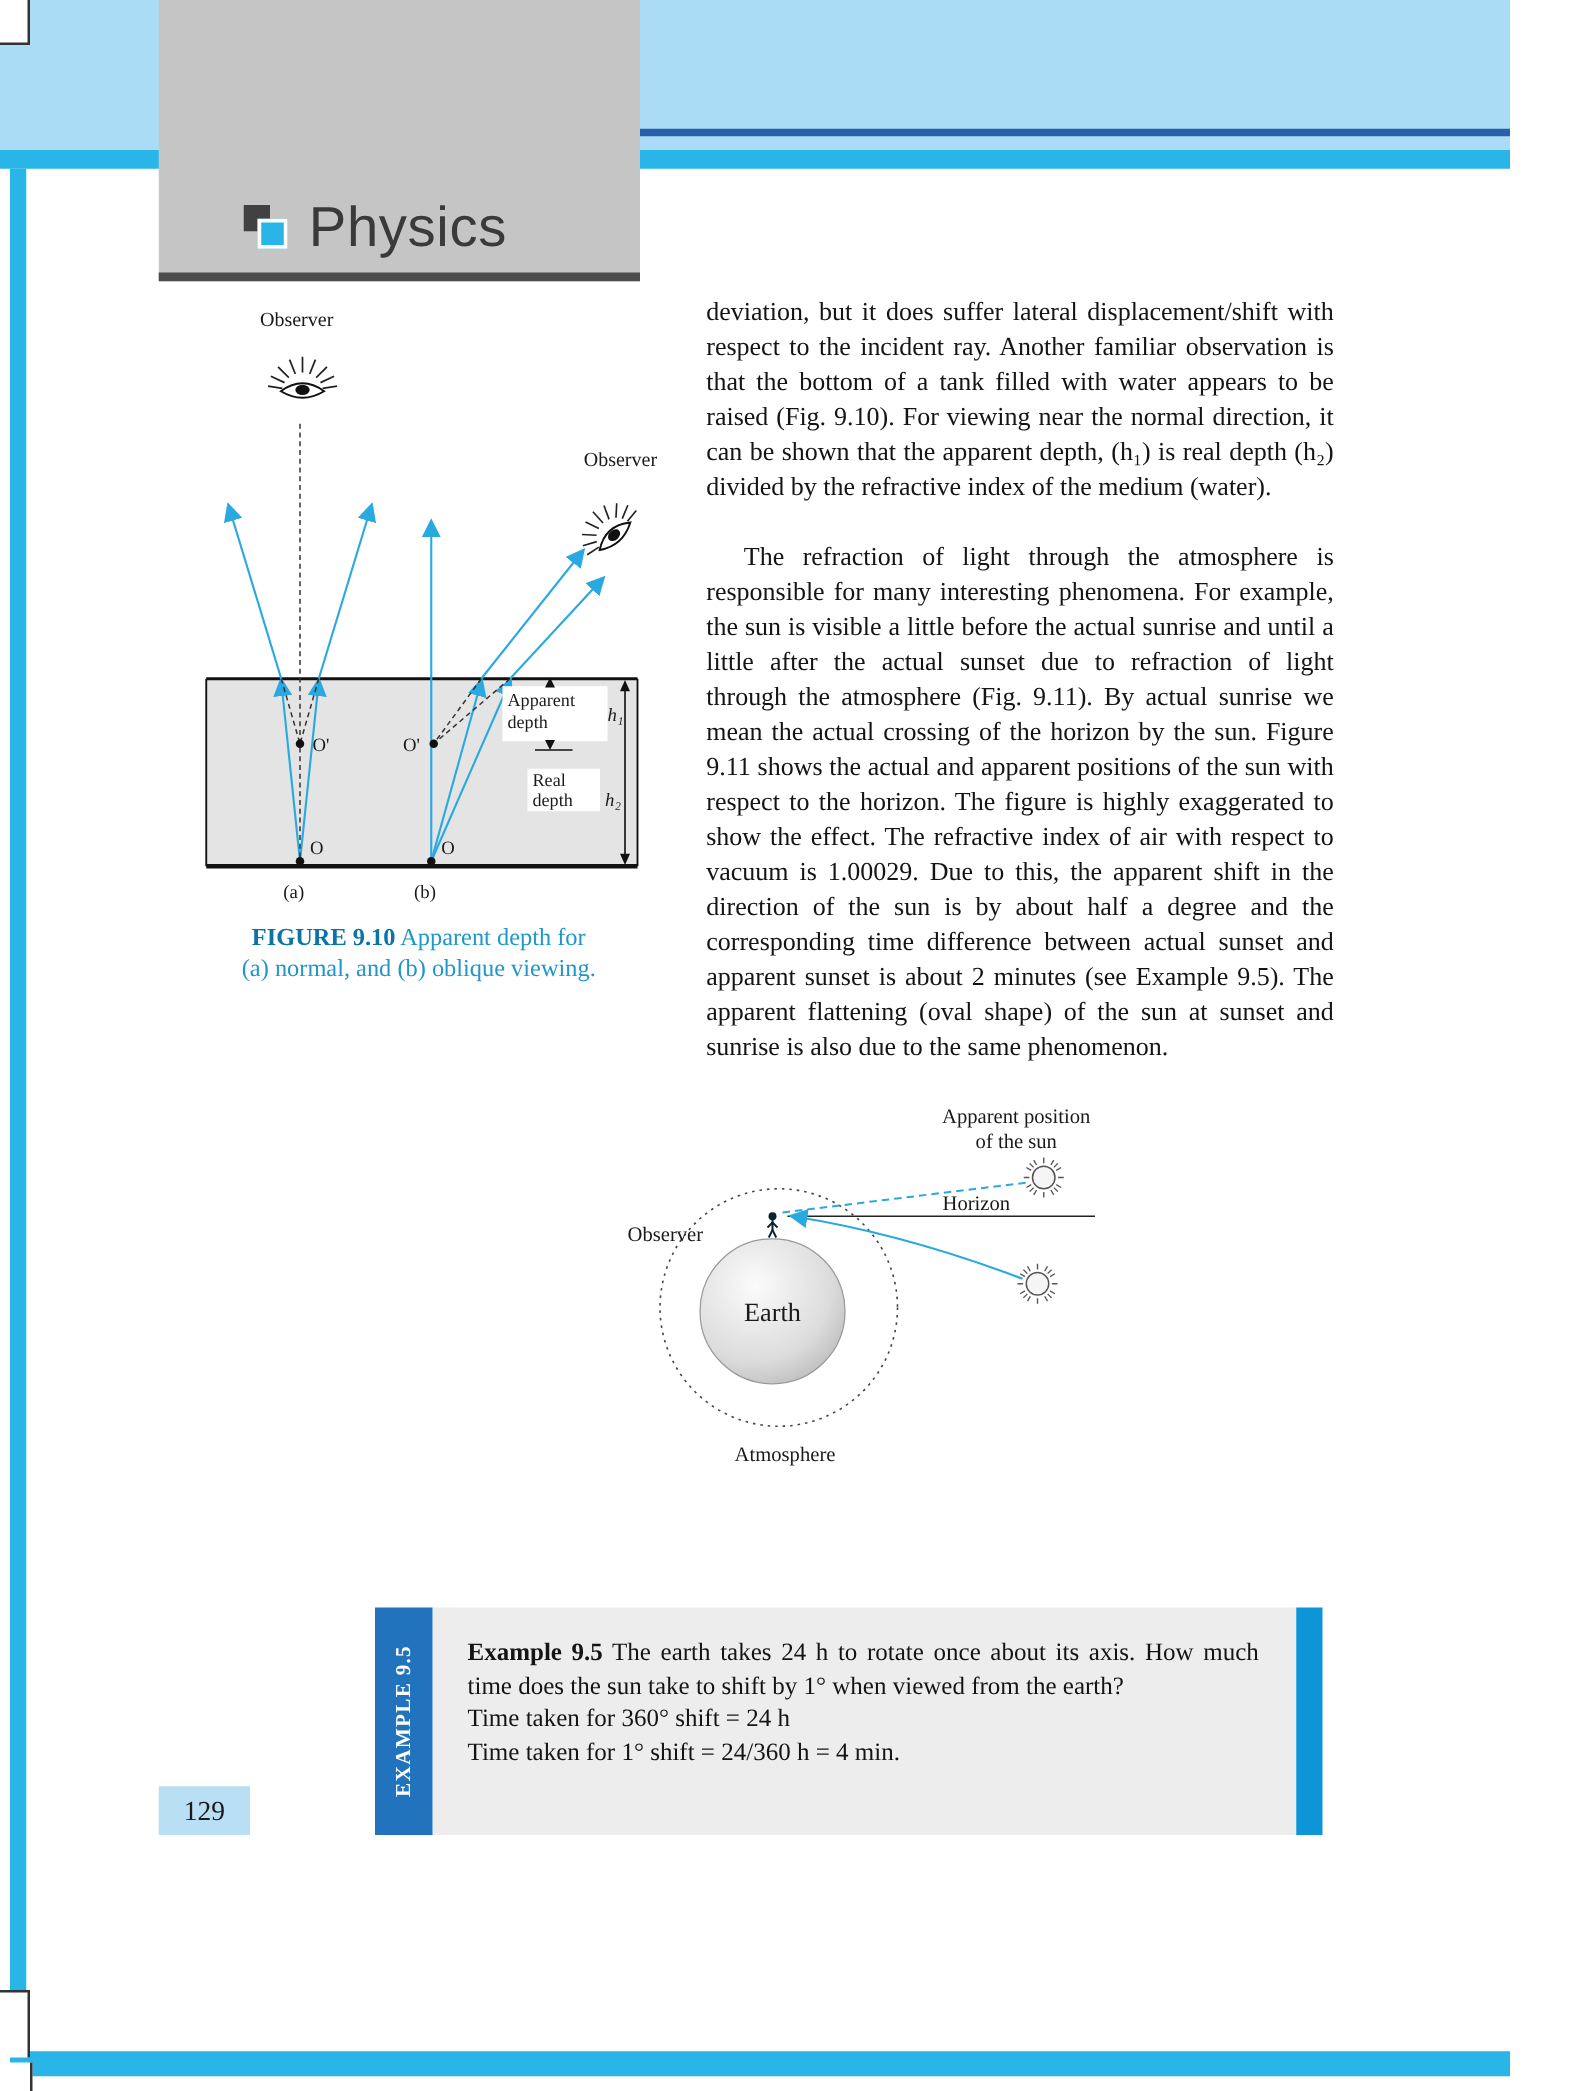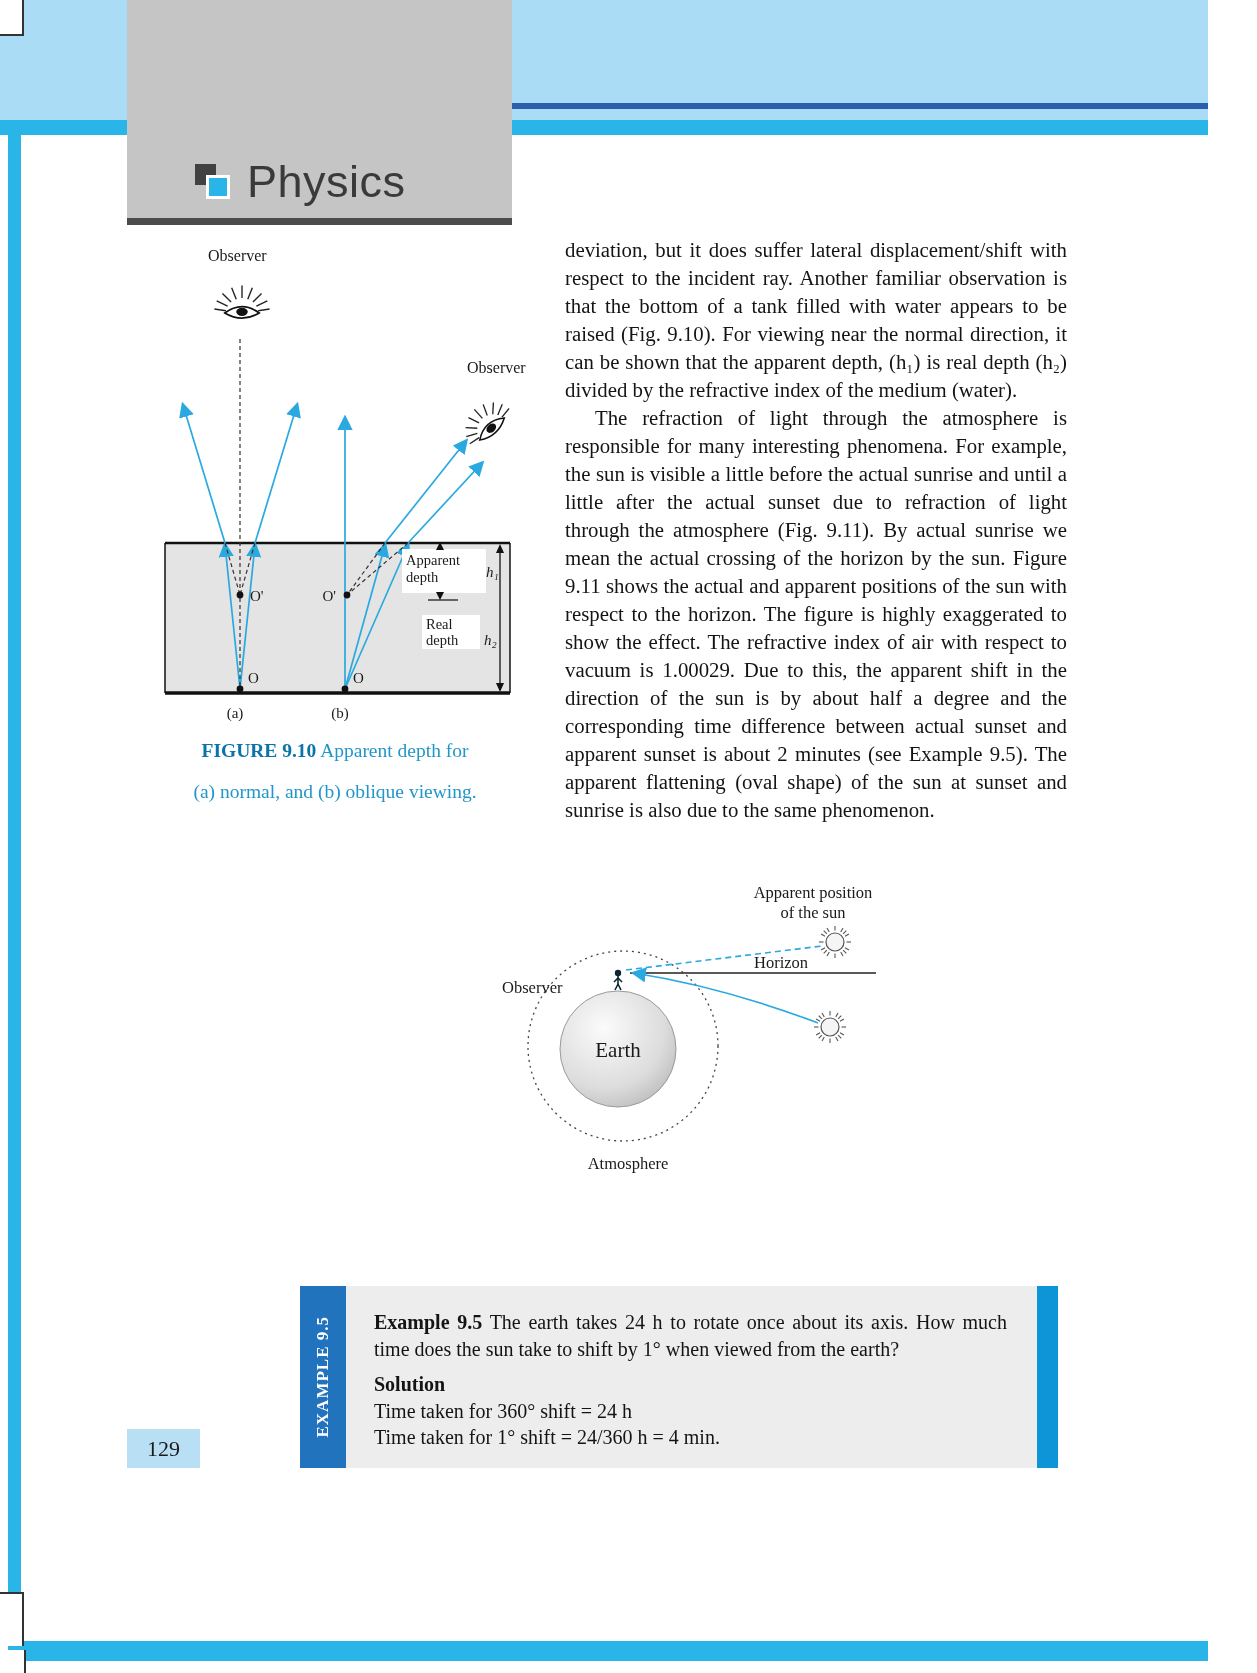--- a/index.html
+++ b/index.html
@@ -35,29 +35,29 @@
   svg text{font-family:"Liberation Serif","DejaVu Serif",serif;fill:#1a1a1a;}
   .ray{stroke:#2aa9e0;stroke-width:1.7;fill:none;}
   .dash{stroke:#333;stroke-width:1.2;stroke-dasharray:4 3;fill:none;}
   .dashC{stroke:#2aa9e0;stroke-width:1.6;stroke-dasharray:6 4;fill:none;}
   .rayC{stroke:#2aa9e0;stroke-width:1.7;fill:none;}
   .atmo{stroke:#444;stroke-width:1.3;stroke-dasharray:2 4;fill:none;}
   .dimline{stroke:#111;stroke-width:1.3;}
 
   .caption{font-size:19.5px;line-height:25px;text-align:center;}
   .cap-label{font-weight:bold;color:#0a74a8;}
-  .cap-rest{color:#2196c9;margin-top:16px;}
+  .cap-rest{color:#2196c9;}
   .fig910-cap{position:absolute;left:140px;top:738px;width:390px;}
   .fig911-cap{position:absolute;left:420px;top:1208px;width:632px;}
 
   
   .body-col{position:absolute;left:565px;top:236px;width:502px;font-size:20.8px;line-height:28px;
             text-align:justify;}
   .body-col p{margin:0;}
-  .body-col p.indent{text-indent:30px;}
+  .body-col p.indent{text-indent:30px;margin-top:28px;}
 
   
   .ex-side{position:absolute;left:300px;top:1286px;width:46px;height:182px;background:#2273bd;
            display:flex;align-items:center;justify-content:center;z-index:2;}
   .ex-side-label{writing-mode:vertical-rl;transform:rotate(180deg);color:#fff;font-weight:bold;
                  font-size:17px;letter-spacing:1px;}
   .ex-box{position:absolute;left:346px;top:1286px;width:691px;height:182px;background:#ededed;
           box-sizing:border-box;padding:23px 30px 0 28px;font-size:20px;line-height:26.5px;}
   .ex-box p{margin:0;}
   .ex-q{text-align:justify;}
@@ -240,21 +240,20 @@
   </div>
 
   <div class="ex-side">
     <span class="ex-side-label">EXAMPLE 9.5</span>
   </div>
   <div class="ex-box">
     <p class="ex-q">
       <span class="ex-title">Example 9.5</span>
       <span>The earth takes 24 h to rotate once about its axis. How much time does the sun take to shift by 1° when viewed from the earth?</span>
     </p>
-    <p class="ex-sol">Solution</p>
     <p>Time taken for 360° shift = 24 h</p>
     <p>Time taken for 1° shift = 24/360 h = 4 min.</p>
   </div>
   <div class="ex-bar"></div>
 
   <div class="page-num">129</div>
 
   <div class="crop-tl"></div>
   <div class="crop-bl"></div>
   <div class="crop-bl2"></div>

